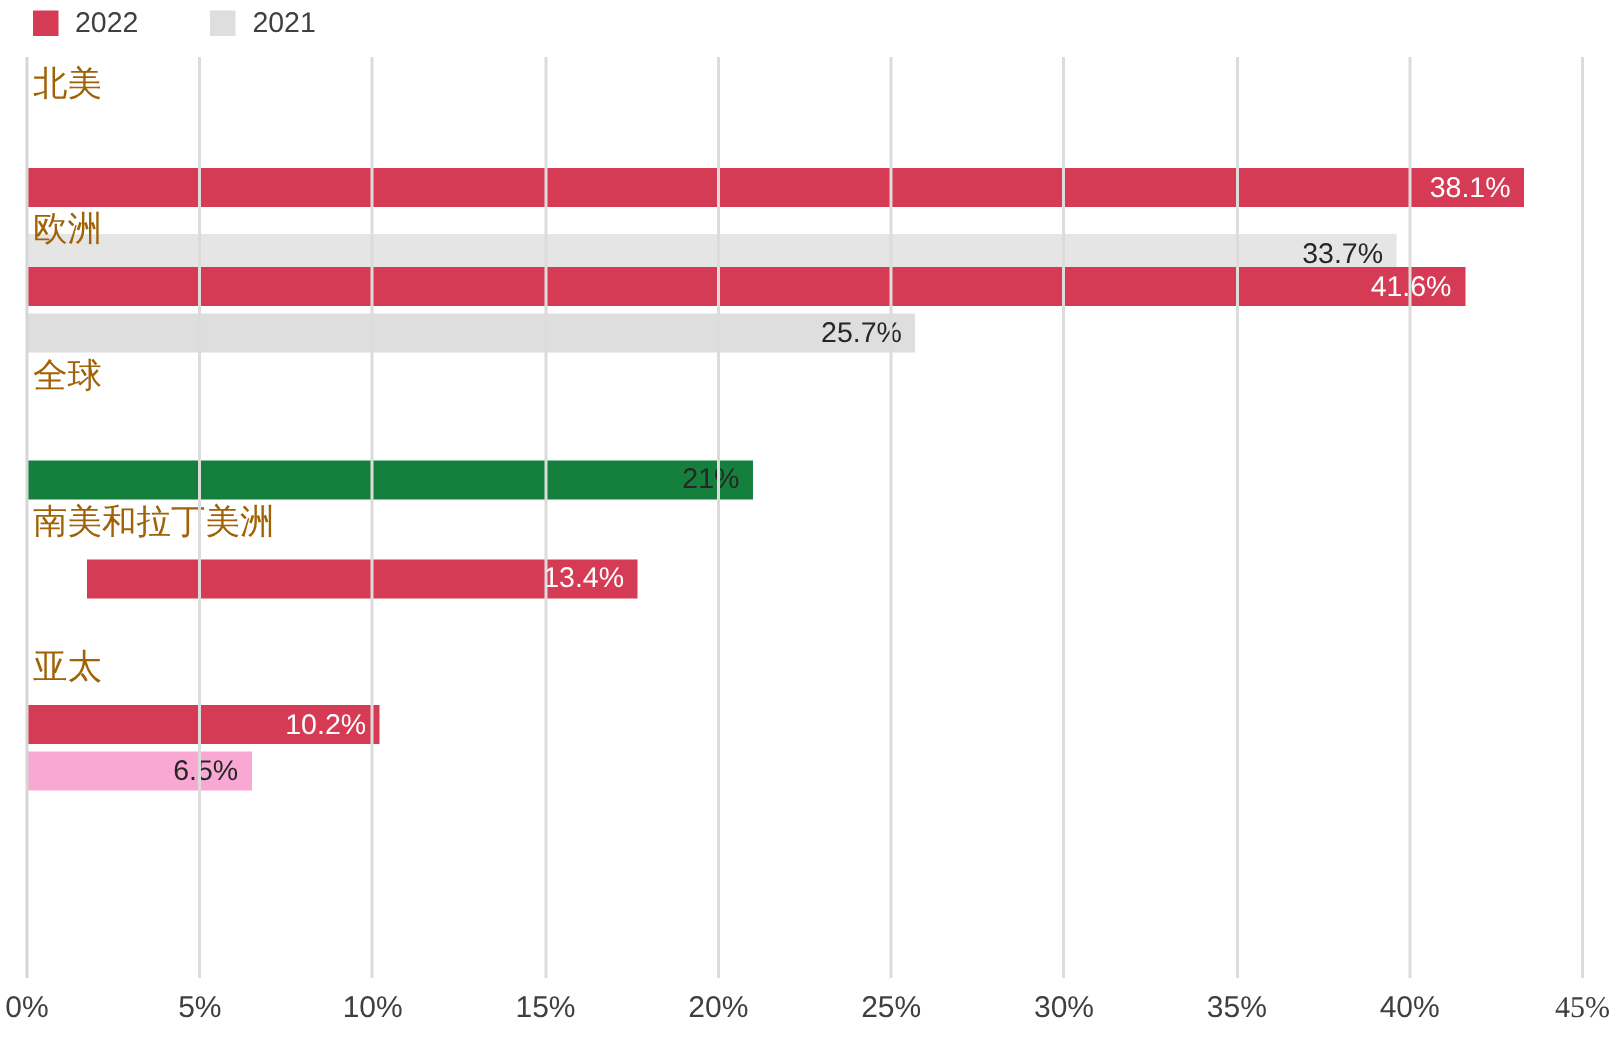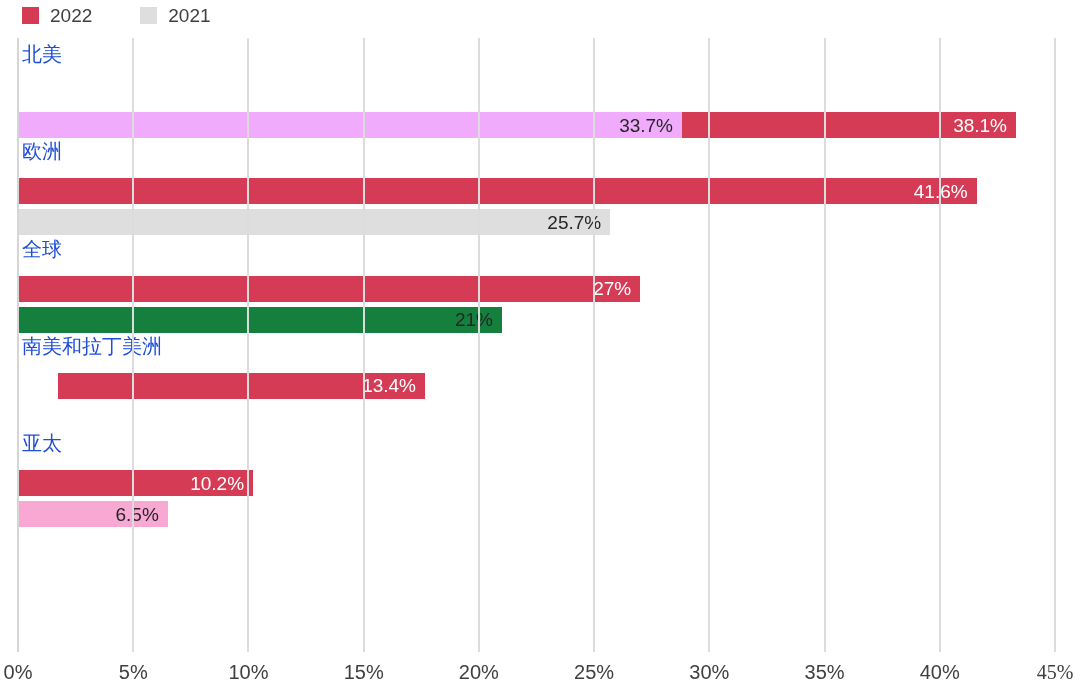--- a/index.html
+++ b/index.html
@@ -67,22 +67,22 @@
     position: absolute;
     left: 0; top: 0;
     width: 1080px; height: 614px;
     z-index: 1;
   }
   .group { position: relative; height: 97.3px; }
   .cat-label {
     position: absolute;
     left: 22px;
     top: 6px;
-    font-size: 20px;
-    color: #1d4ed8;
+    font-size: 23px;
+    color: #a16207;
     line-height: 1;
     white-space: nowrap;
     z-index: 4;
   }
   .bar {
     position: absolute;
     left: 18px;
     height: 26px;
     display: flex;
     align-items: center;
@@ -129,38 +129,35 @@
   </div>
 </div>
 
 <div id="plot">
   <div id="groups">
       <div class="group">
         <div class="cat-label">北美</div>
         <div class="bar y2022" style="width: 998px; background: rgb(214, 59, 85); margin-top: 31px;">
           <span class="bar-value">38.1%</span>
         </div>
-        <div class="bar y2021" style="width: 664px; background: #f0abfc;">
+        <div class="bar y2021" style="width: 913px; background: #e5e5e5; margin-top: 44px;">
           <span class="bar-value">33.7%</span>
         </div>
       </div>
       <div class="group">
         <div class="cat-label">欧洲</div>
         <div class="bar y2022" style="width: 958.649px; background: rgb(214, 59, 85);">
           <span class="bar-value">41.6%</span>
         </div>
         <div class="bar y2021" style="width: 592.242px; background: rgb(222, 222, 222);">
           <span class="bar-value">25.7%</span>
         </div>
       </div>
       <div class="group">
         <div class="cat-label">全球</div>
-        <div class="bar y2022" style="width: 622.2px; background: rgb(214, 59, 85);">
-          <span class="bar-value">27%</span>
-        </div>
         <div class="bar y2021" style="width: 483.933px; background: #15803d;">
           <span class="bar-value">21%</span>
         </div>
       </div>
       <div class="group">
         <div class="cat-label">南美和拉丁美洲</div>
         <div class="bar y2022" style="width: 367px; background: rgb(214, 59, 85); margin-left: 40px;">
           <span class="bar-value">13.4%</span>
         </div>
       </div>

